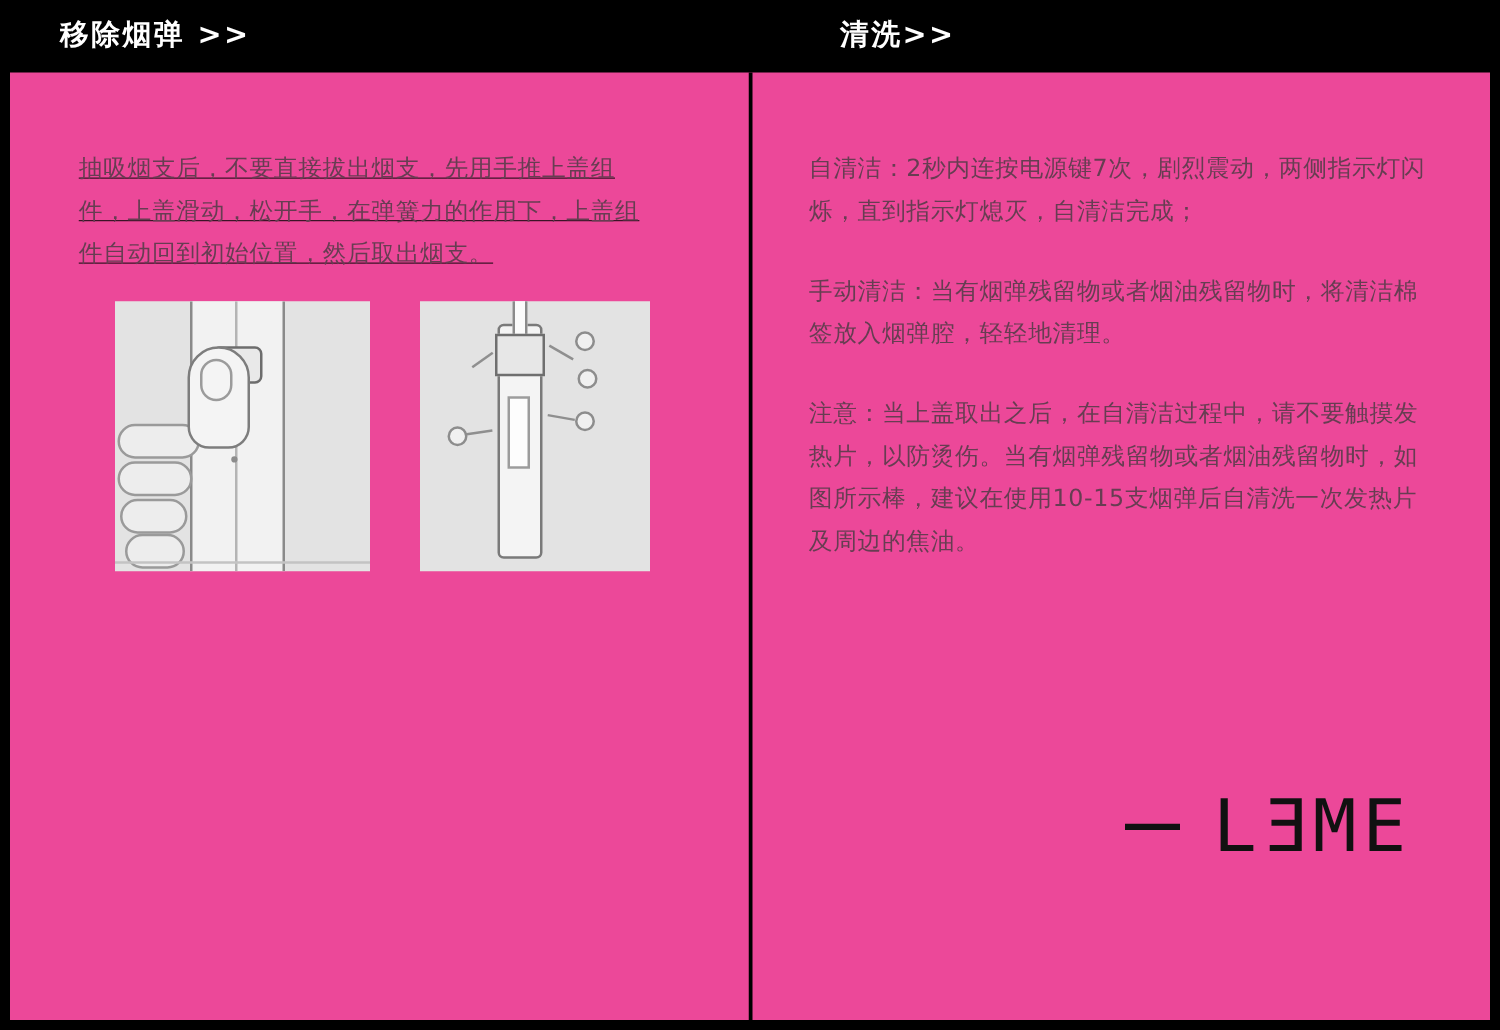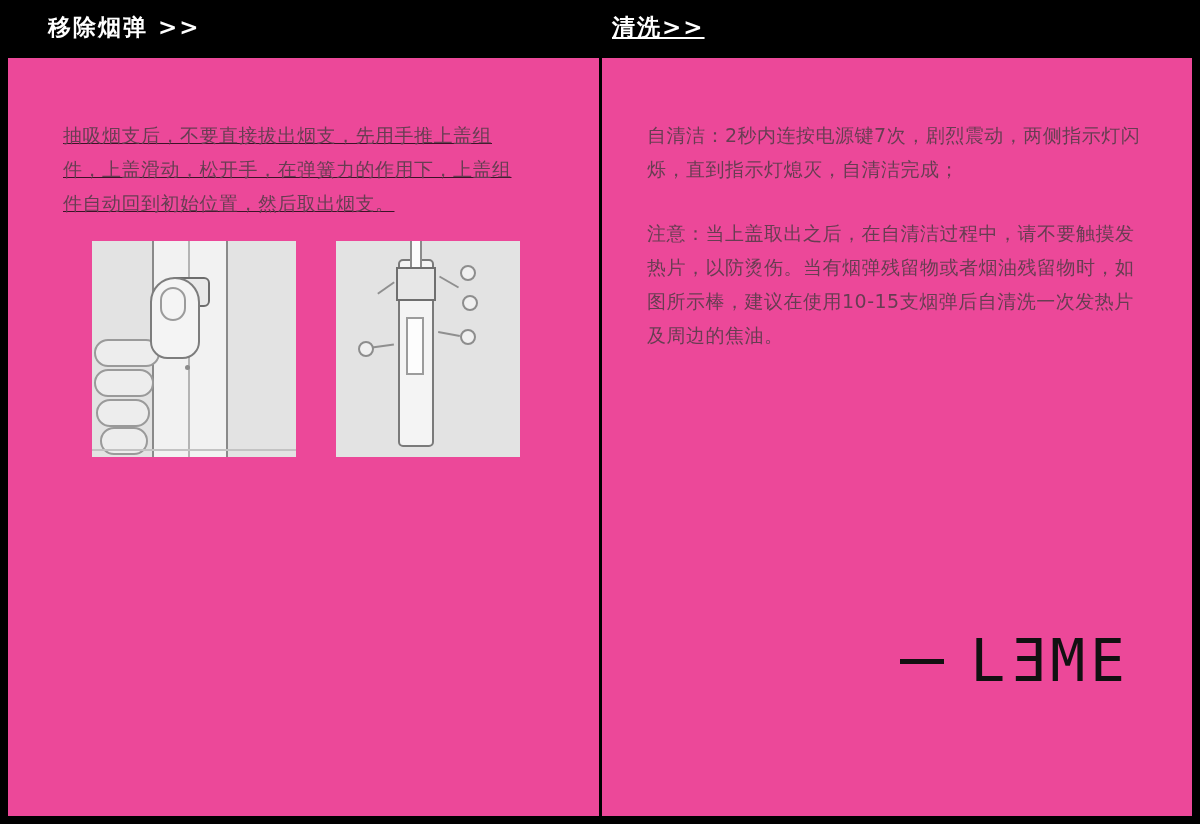--- a/index.html
+++ b/index.html
@@ -58,21 +58,21 @@
     position: absolute;
     top: 12px;
     color: #ffffff;
     font-size: 23px;
     font-weight: bold;
     letter-spacing: 2px;
     white-space: nowrap;
     font-family: "DejaVu Sans", sans-serif;
   }
   .header-title.left { left: 48px; }
-  .header-title.right { left: 612px; text-decoration: underline; }
+  .header-title.right { left: 672px; }
 
   
   .col {
     position: absolute;
     top: 58px;
     height: 758px;
     box-sizing: border-box;
   }
   .col-left {
     left: 8px;
@@ -324,20 +324,21 @@
 
       <div class="circ" style="left:124px; top:24px;"></div>
       <div class="circ" style="left:126px; top:54px;"></div>
       <div class="circ" style="left:124px; top:88px;"></div>
       <div class="circ" style="left:22px; top:100px;"></div>
     </div>
   </div>
 
   <div class="col col-right">
     <p class="para">自清洁：2秒内连按电源键7次，剧烈震动，两侧指示灯闪烁，直到指示灯熄灭，自清洁完成；</p>
+    <p class="para">手动清洁：当有烟弹残留物或者烟油残留物时，将清洁棉签放入烟弹腔，轻轻地清理。</p>
     <p class="para">注意：当上盖取出之后，在自清洁过程中，请不要触摸发热片，以防烫伤。当有烟弹残留物或者烟油残留物时，如图所示棒，建议在使用10-15支烟弹后自清洗一次发热片及周边的焦油。</p>
   </div>
 
   <div class="brand">
     <div class="brand-dash"></div>
     <div class="brand-text">LƎME</div>
   </div>
 
 </div>
 

